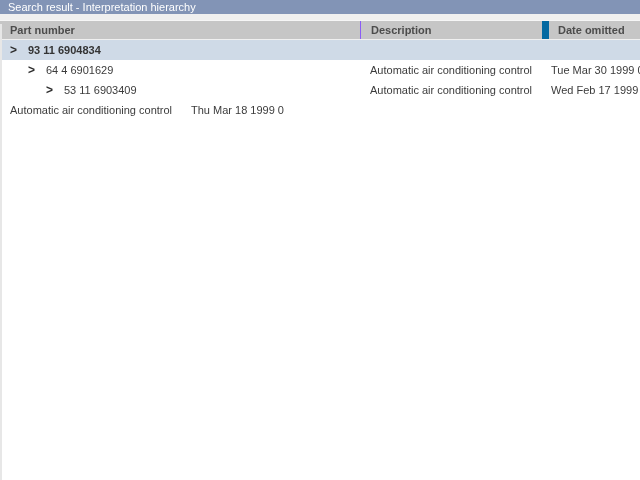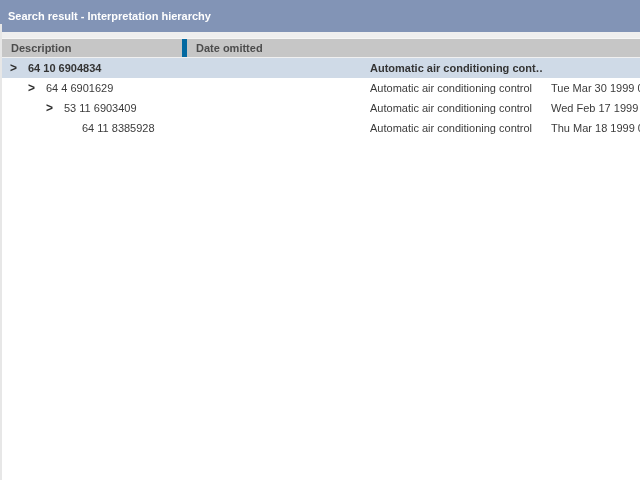--- a/index.html
+++ b/index.html
@@ -19,25 +19,25 @@
     overflow: hidden;
   }
   .edge-left {
     position: absolute;
     left: 0; top: 24px;
     width: 2px; height: 456px;
     background: #e7e7e7;
     z-index: 5;
   }
   .titlebar {
-    height: 32px;
+    height: 14px;
     background: var(--titlebar-bg, #8294b6);
     color: #ffffff;
     font-size: 11px;
-    font-weight: bold;
+    font-weight: normal;
     display: flex;
     align-items: center;
     padding-left: 8px;
     box-sizing: border-box;
   }
   .gap-strip {
     height: 6px;
     background: #efefef;
   }
   .table-header {
@@ -54,21 +54,21 @@
   }
   .hcell {
     display: flex;
     align-items: center;
     padding-left: 10px;
     box-sizing: border-box;
     overflow: hidden;
   }
   .hcell.col-part { width: 360px; }
   .hcell.col-desc { width: 182px; border-left: 1px solid #8b5cf6; }
-  .hcell.col-date { flex: 1; border-left: 5px solid #0369a1; padding-left: 9px; }
+  .hcell.col-date { flex: 1; border-left: 7px solid #0369a1; padding-left: 9px; }
   .rows { background: #ffffff; }
   .row {
     height: 20px;
     display: flex;
     align-items: center;
     font-size: 11px;
     color: #3b3b3b;
     background: #ffffff;
     white-space: nowrap;
     cursor: default;
@@ -101,35 +101,37 @@
 </style>
 </head>
 <body>
 
 <div class="window">
   <div class="titlebar">
     <span>Search result - Interpretation hierarchy</span>
   </div>
   <div class="gap-strip"></div>
   <div class="table-header">
+    <div class="hcell col-part">
+      <span>Part number</span>
+    </div>
     <div class="hcell col-desc">
       <span>Description</span>
     </div>
     <div class="hcell col-date">
       <span>Date omitted</span>
     </div>
   </div>
   <div class="rows" id="rows">
       <div class="row selected">
     <div class="cell part">
       <span class="indent" style="width: 0px;"></span>
       <span class="chev">&gt;</span>
-      <span class="pn">64 10 6904834</span>
+      <span class="pn">93 11 6904834</span>
     </div>
-    <div class="cell desc">Automatic air conditioning cont…</div>
     <div class="cell date"></div>
   </div>
       <div class="row">
     <div class="cell part">
       <span class="indent" style="width: 18px;"></span>
       <span class="chev">&gt;</span>
       <span class="pn">64 4 6901629</span>
     </div>
     <div class="cell desc">Automatic air conditioning control</div>
     <div class="cell date">Tue Mar 30 1999 02</div>
@@ -137,23 +139,18 @@
       <div class="row">
     <div class="cell part">
       <span class="indent" style="width: 36px;"></span>
       <span class="chev">&gt;</span>
       <span class="pn">53 11 6903409</span>
     </div>
     <div class="cell desc">Automatic air conditioning control</div>
     <div class="cell date">Wed Feb 17 1999 0</div>
   </div>
       <div class="row">
-    <div class="cell part">
-      <span class="indent" style="width: 54px;"></span>
-      <span class="chev"></span>
-      <span class="pn">64 11 8385928</span>
-    </div>
     <div class="cell desc">Automatic air conditioning control</div>
     <div class="cell date">Thu Mar 18 1999 0</div>
   </div>
     </div>
   <div class="edge-left"></div>
 </div>
 
 </body></html>

